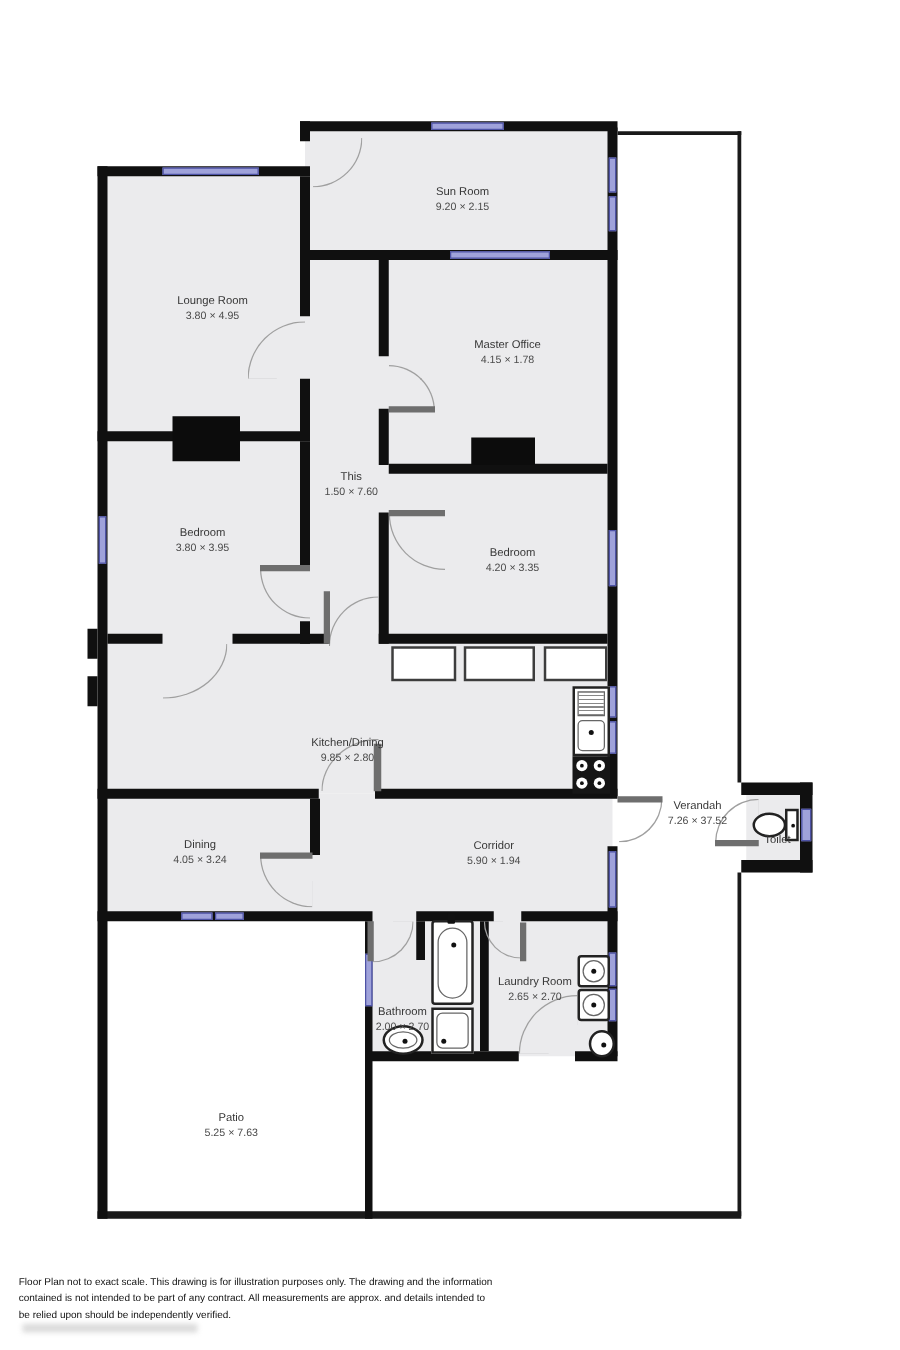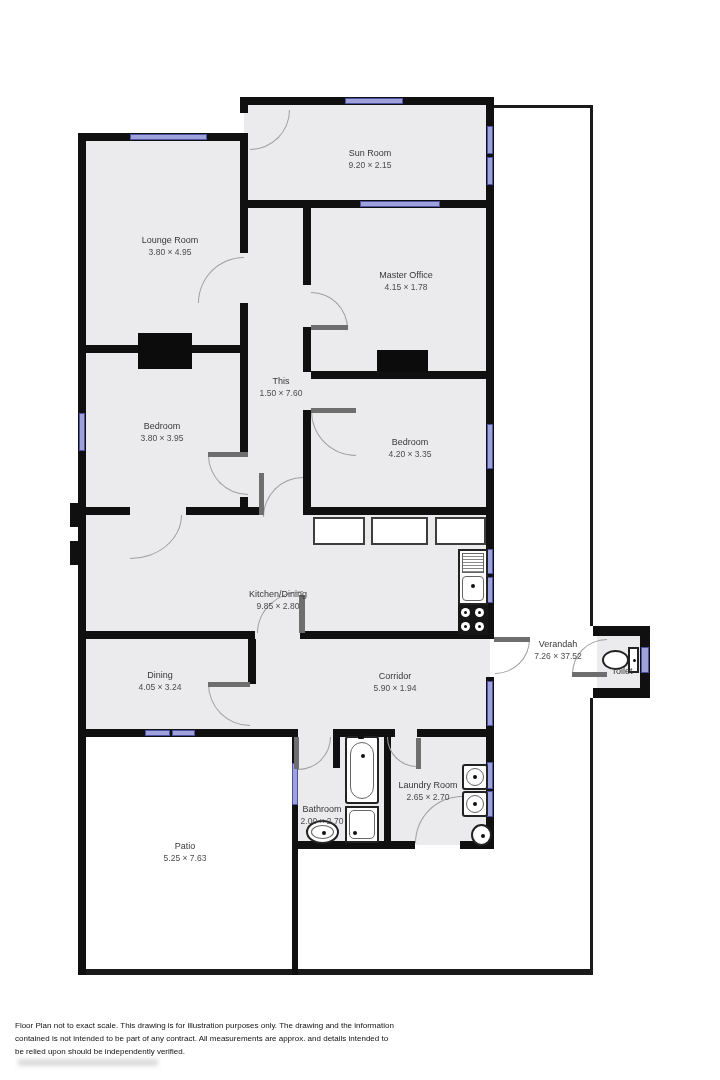--- a/index.html
+++ b/index.html
@@ -225,20 +225,20 @@
     <span class="nm">Toilet</span>
   </div>
   <div class="label" style="left:322px;top:803px;">
     <span class="nm">Bathroom</span>
     <span class="dm">2.00 × 2.70</span>
   </div>
   <div class="label" style="left:428px;top:779px;">
     <span class="nm">Laundry Room</span>
     <span class="dm">2.65 × 2.70</span>
   </div>
-  <div class="label" style="left:185px;top:840px;">
+  <div class="label" style="left:185px;top:888px;">
     <span class="nm">Patio</span>
     <span class="dm">5.25 × 7.63</span>
   </div>
 
   <div id="disclaimer">Floor Plan not to exact scale. This drawing is for illustration purposes only. The drawing and the information contained is not intended to be part of any contract. All measurements are approx. and details intended to be relied upon should be independently verified.</div>
   <div id="smudge"></div>
 </div>
 
 </body></html>

